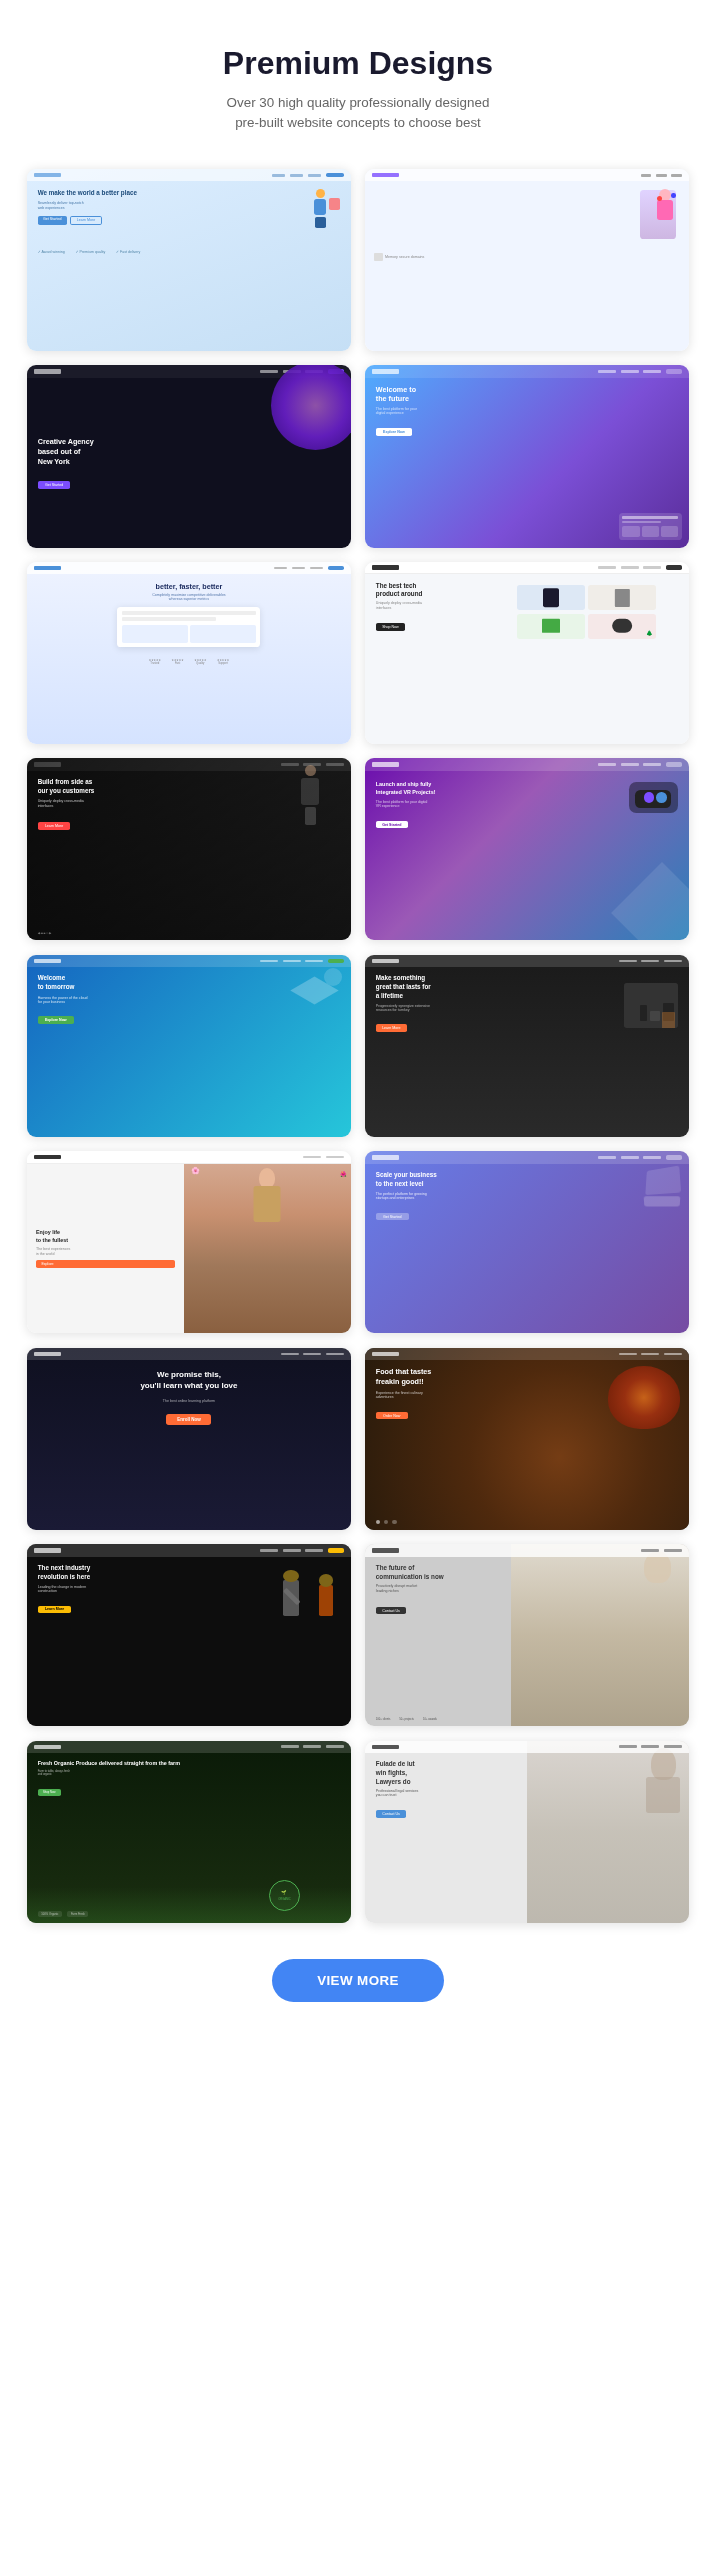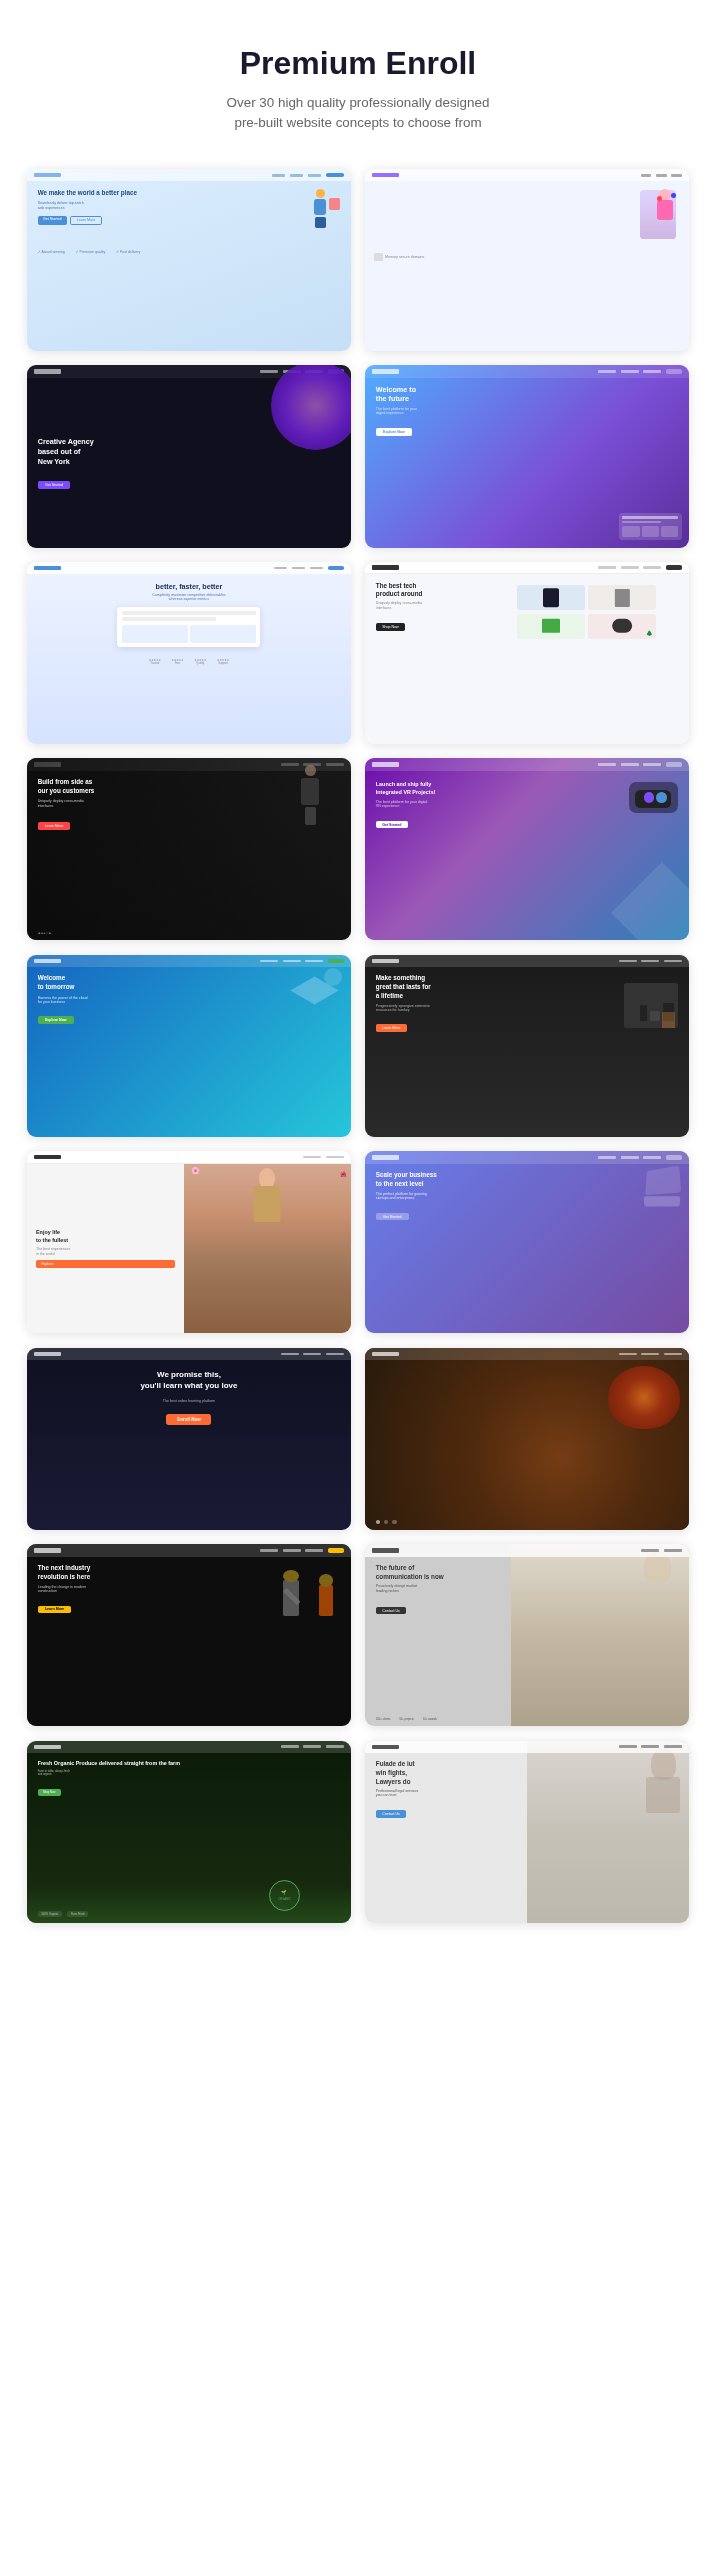--- a/index.html
+++ b/index.html
@@ -97,24 +97,24 @@
       cursor: pointer;
       letter-spacing: 0.4px;
     }
   </style>
 </head>
 <body>
 
 <div class="page-container">
 
   <div class="header">
-    <h1>Premium Enroll</h1>
+    <h1>Premium Designs</h1>
     <p>
       <span>Over 30 high quality professionally designed</span><br>
-      <span>pre-built website concepts to choose from</span>
+      <span>pre-built website concepts to choose best</span>
     </p>
   </div>
 
   <div class="grid">
 
     <div class="card">
       <div class="card-inner" style="background: linear-gradient(160deg, #ddeeff 0%, #c5dff5 100%);">
         <div class="mock-nav mock-nav-dark" style="background: rgba(255,255,255,0.6);">
           <div class="mock-nav-logo" style="background: #5599dd; opacity:0.7;"></div>
           <div class="mock-nav-item" style="background: #99bbdd; width:13.4px;"></div>
@@ -464,20 +464,25 @@
       <div class="card-inner" style="background: #1a1a1a; position:relative; overflow:hidden;">
 
         <div style="position:absolute;top:0;left:0;right:0;bottom:0;background:radial-gradient(circle at 60% 60%, #8b4513 0%, #5c2d0a 40%, #2a1a08 100%);opacity:0.8;"></div>
         <div style="position:absolute;top:18px;right:9px;width:72px;height:63px;background:radial-gradient(circle, #d4681a 0%, #a03010 40%, #6a1a05 100%);border-radius:50% 50% 45% 45%;opacity:0.9;"></div>
         <div class="mock-nav" style="position:relative;z-index:2;">
           <div class="mock-nav-logo"></div>
           <div class="mock-nav-item"></div>
           <div class="mock-nav-item"></div>
           <div class="mock-nav-item"></div>
         </div>
+        <div style="padding:7.2px 10.7px; position:relative; z-index:2;">
+          <div style="font-size:7.2px; font-weight:700; color:#fff; line-height:1.4; margin-bottom:3.6px;">Food that tastes<br>freakin good!!</div>
+          <div style="font-size:3.6px; color:rgba(255,255,255,0.7); margin-bottom:4.5px;">Experience the finest culinary<br>adventures</div>
+          <div style="background:#ff6b35; color:#fff; font-size:3.6px; padding:1.8px 7.2px; border-radius:1.8px; display:inline-block;">Order Now</div>
+        </div>
         <div style="position:absolute;bottom:5.4px;left:10.7px;display:flex;gap:3.6px;z-index:2;">
           <div style="width:4.5px;height:4.5px;background:rgba(255,255,255,0.6);border-radius:50%;"></div>
           <div style="width:4.5px;height:4.5px;background:rgba(255,255,255,0.3);border-radius:50%;"></div>
           <div style="width:4.5px;height:4.5px;background:rgba(255,255,255,0.3);border-radius:50%;"></div>
         </div>
       </div>
     </div>
 
     <div class="card">
       <div class="card-inner" style="background: #1a1a1a; position:relative; overflow:hidden;">
@@ -576,15 +581,16 @@
         <div style="padding:7.2px 10.7px; position:relative; z-index:2;">
           <div style="font-size:6.3px; font-weight:700; color:#333; line-height:1.4; margin-bottom:2.7px;">Fulade de iut<br>win fights,<br>Lawyers do</div>
           <div style="font-size:3.6px; color:#555; margin-bottom:4.5px;">Professional legal services<br>you can trust</div>
           <div style="background:#4a90d9; color:#fff; font-size:3.6px; padding:1.8px 6.3px; border-radius:1.8px; display:inline-block;">Contact Us</div>
         </div>
       </div>
     </div>
 
   </div>
 
+  <button class="view-more-btn">VIEW MORE</button>
 
 </div>
 
 
 </body></html>

